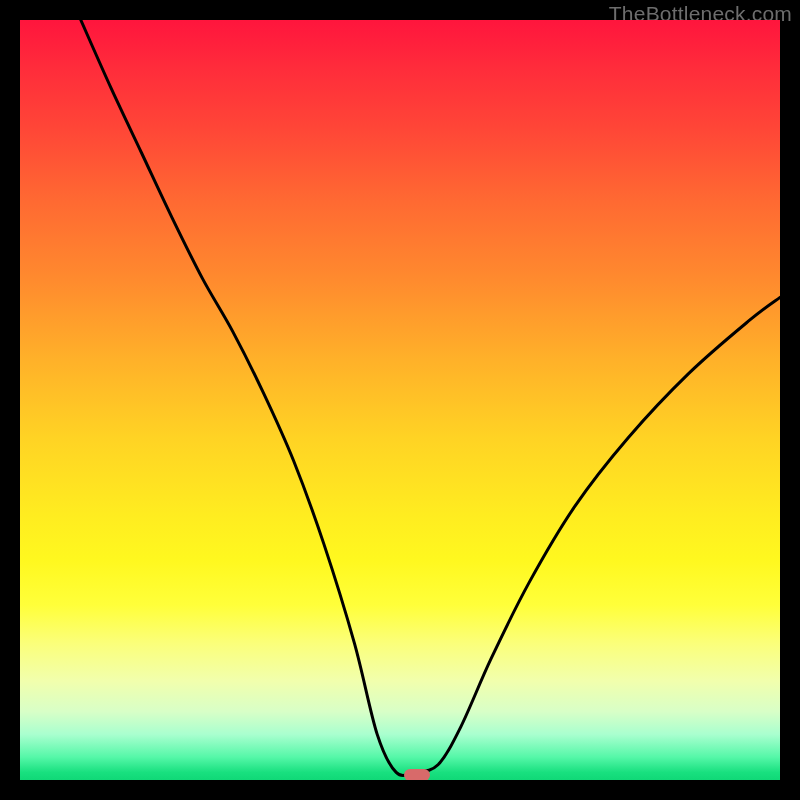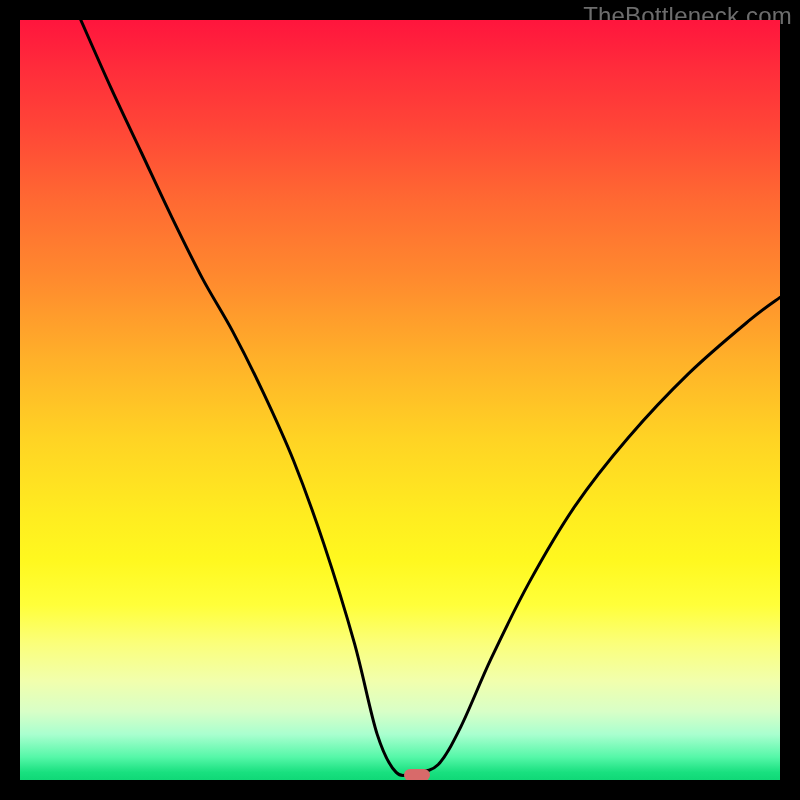--- a/index.html
+++ b/index.html
@@ -61,21 +61,21 @@
     height: 12px;
     border-radius: 6px;
     background: #d86a6a;
     transform: translate(-50%, -50%);
   }
   .watermark {
     position: absolute;
     top: 2px;
     right: 8px;
     color: #6d6d6d;
-    font-size: 24px;
+    font-size: 21px;
     font-weight: 500;
     letter-spacing: 0.2px;
     user-select: none;
   }
 </style>
 </head>
 <body>
 
 <div class="chart-wrap">
 

